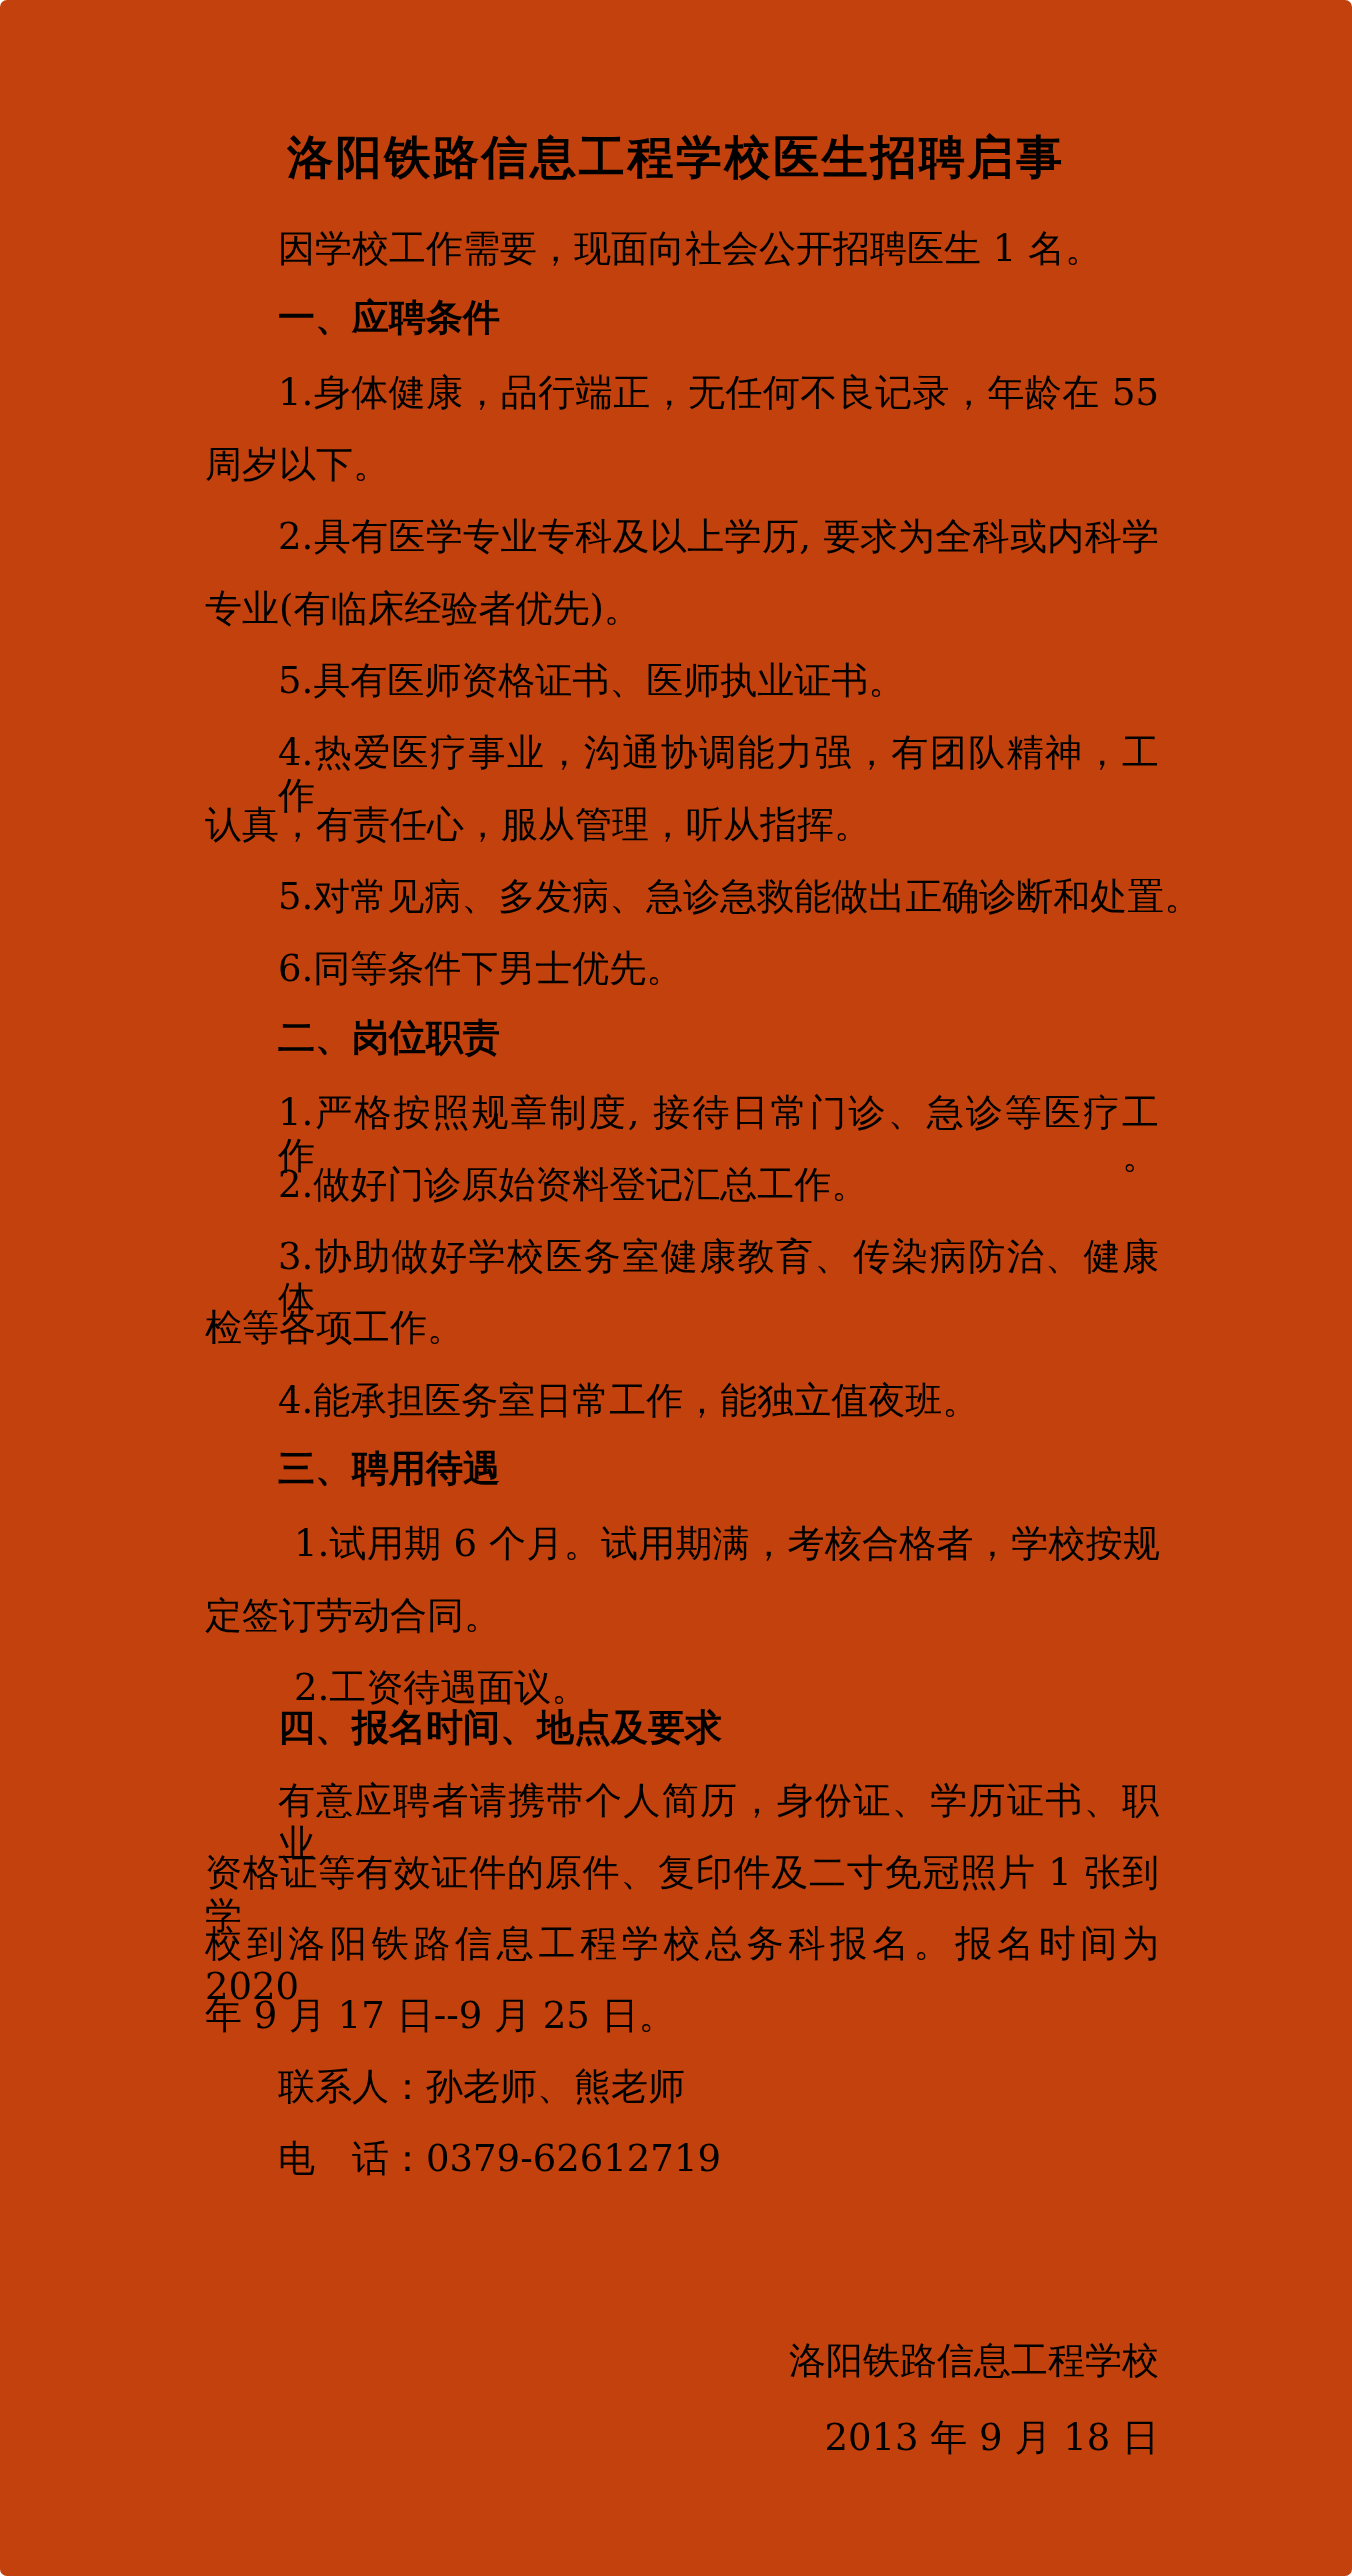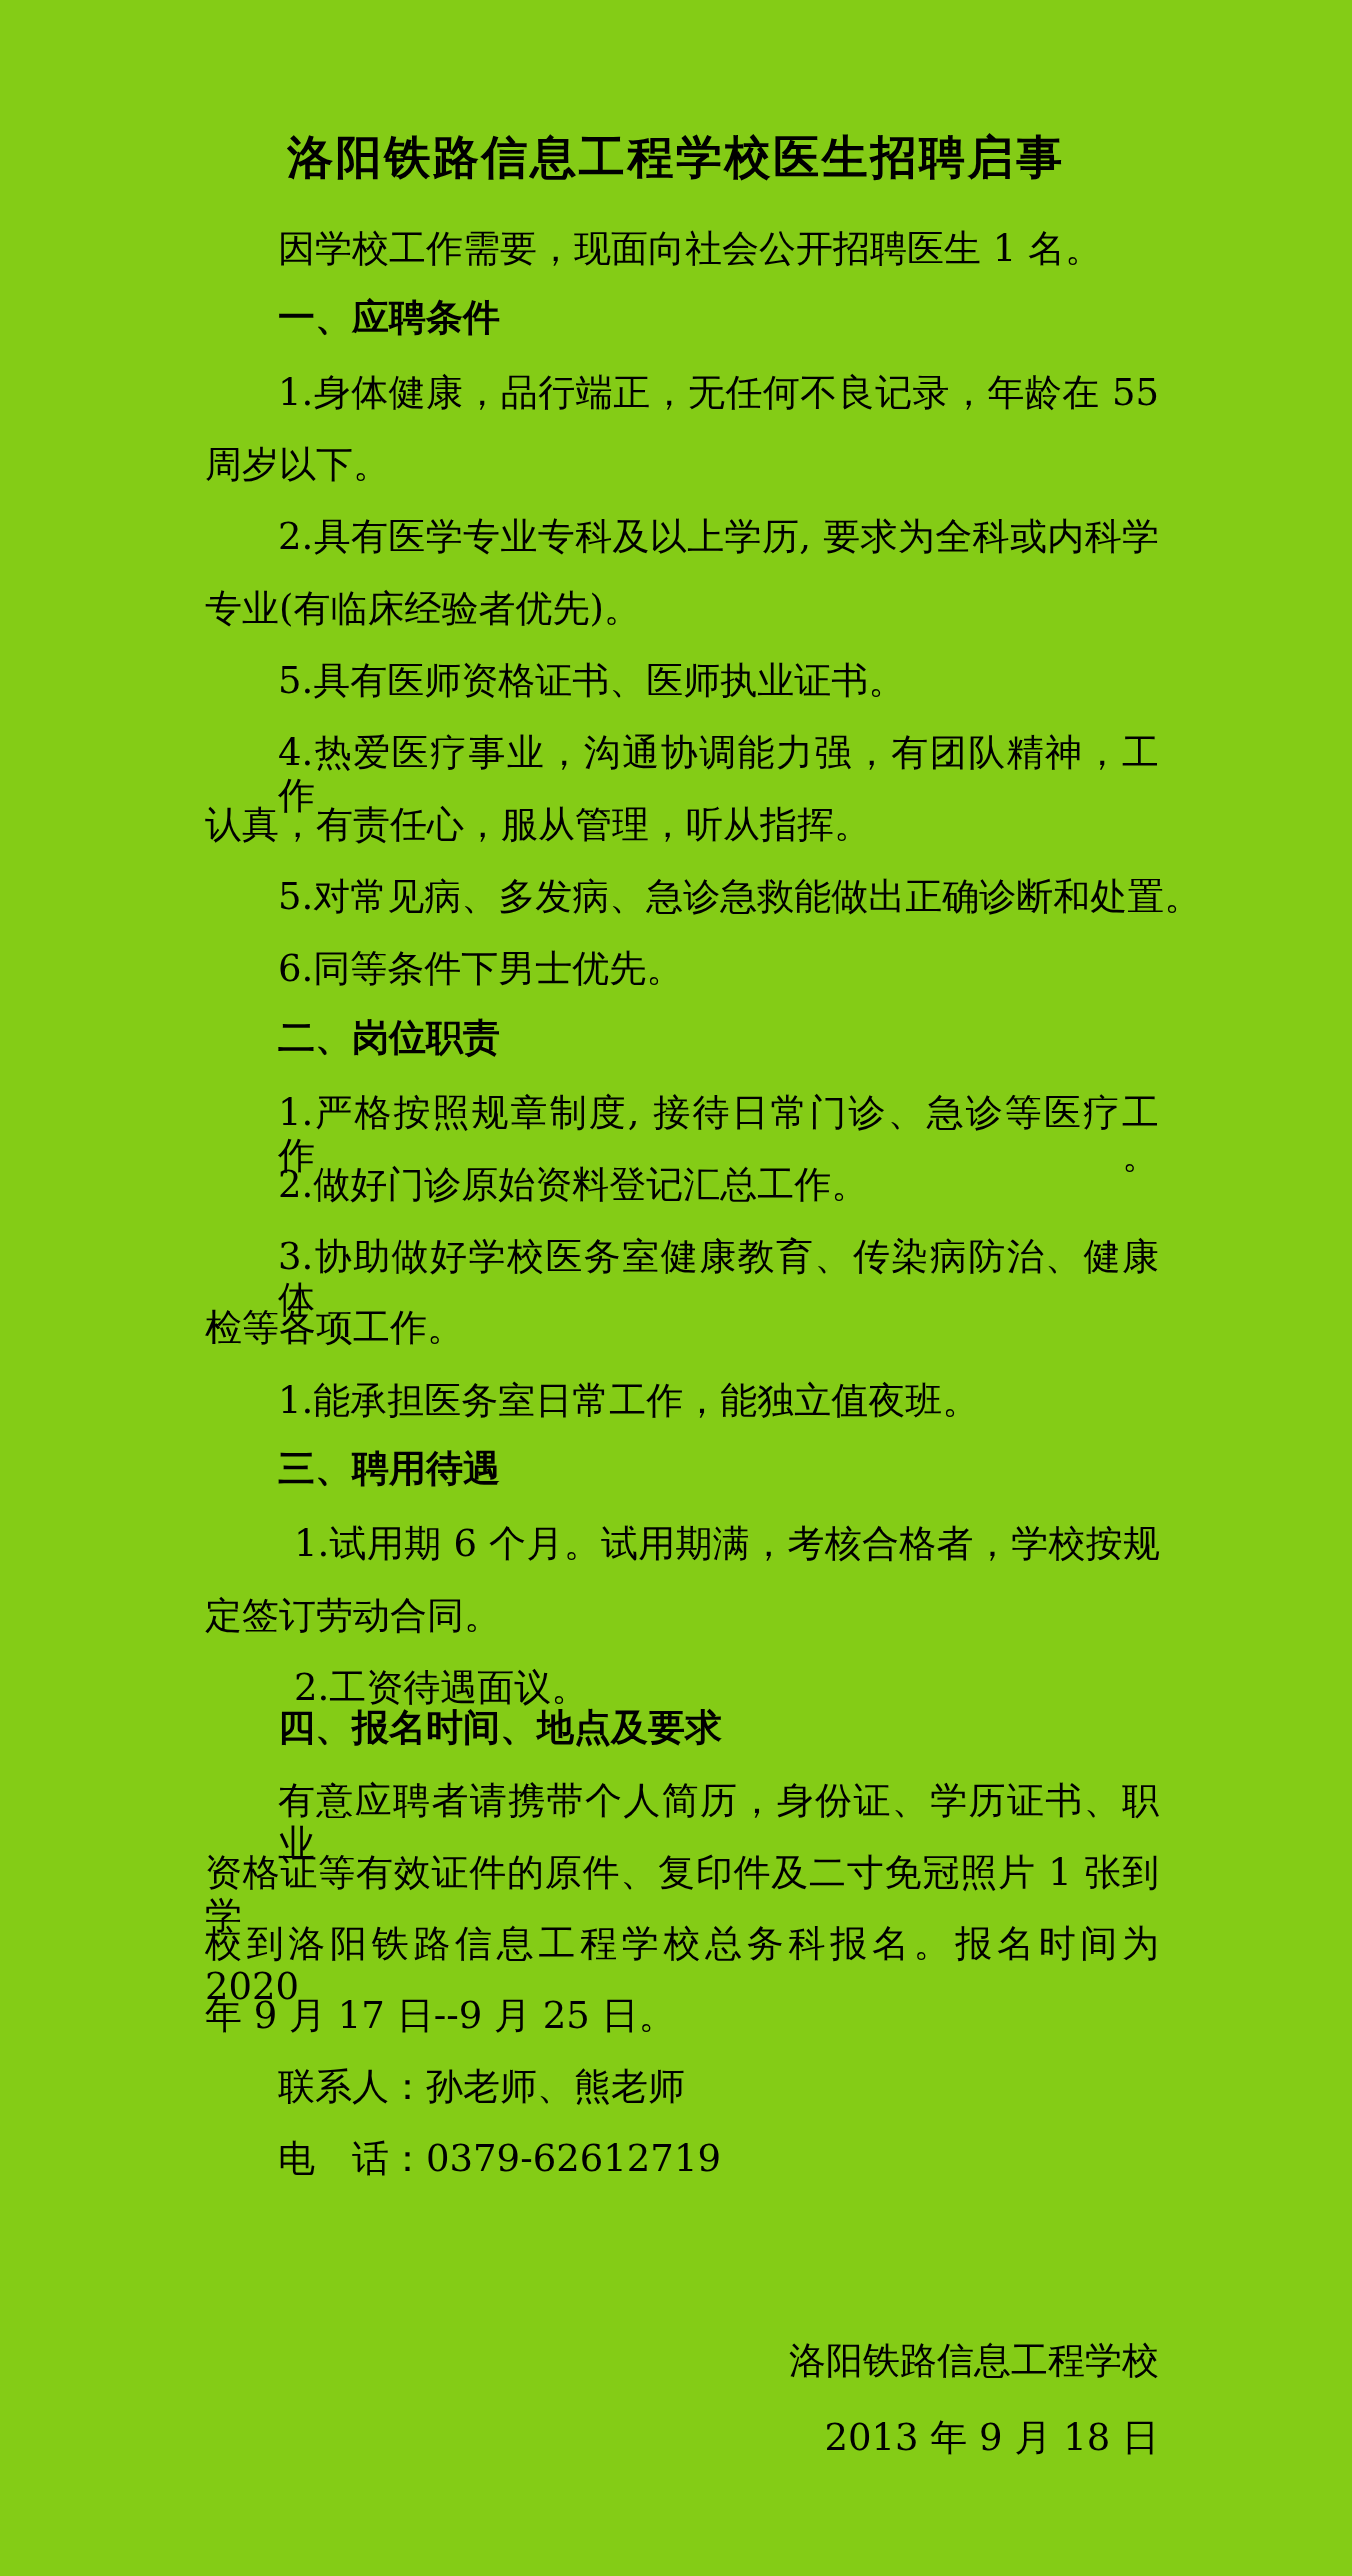--- a/index.html
+++ b/index.html
@@ -1,23 +1,24 @@
 <!DOCTYPE html>
 <html style="font-size:13.6px"><head>
 <meta charset="utf-8">
 <style>
   html, body { margin: 0; padding: 0; background: #ffffff; }
   .page {
     position: relative;
     width: 1352px;
     height: 2576px;
-    background: #84cc16;
+    background: #c2410c;
     color: #000000;
     font-family: "DejaVu Serif", "Liberation Serif", serif;
     overflow: hidden;
+    border-radius: 7px;
   }
   .line {
     position: absolute;
     left: 205px;
     width: 954px;
     font-size: 37px;
     line-height: 1.15;
     white-space: nowrap;
     color: #000;
   }
@@ -74,21 +75,21 @@
   <div class="line indent justify" style="top:732px">4.热爱医疗事业，沟通协调能力强，有团队精神，工作</div>
   <div class="line" style="top:804px">认真，有责任心，服从管理，听从指挥。</div>
   <div class="line indent" style="top:876px">5.对常见病、多发病、急诊急救能做出正确诊断和处置。</div>
   <div class="line indent" style="top:948px">6.同等条件下男士优先。</div>
 
   <div class="line heading" style="top:1019px">二、岗位职责</div>
   <div class="line indent justify" style="top:1092px">1.严格按照规章制度, 接待日常门诊、急诊等医疗工作。</div>
   <div class="line indent" style="top:1164px">2.做好门诊原始资料登记汇总工作。</div>
   <div class="line indent justify" style="top:1236px">3.协助做好学校医务室健康教育、传染病防治、健康体</div>
   <div class="line" style="top:1307px">检等各项工作。</div>
-  <div class="line indent" style="top:1380px">1.能承担医务室日常工作，能独立值夜班。</div>
+  <div class="line indent" style="top:1380px">4.能承担医务室日常工作，能独立值夜班。</div>
 
   <div class="line heading" style="top:1450px">三、聘用待遇</div>
   <div class="line indent2 justify" style="top:1523px">1.试用期 6 个月。试用期满，考核合格者，学校按规</div>
   <div class="line" style="top:1595px">定签订劳动合同。</div>
   <div class="line indent2" style="top:1667px">2.工资待遇面议。</div>
 
   <div class="line heading" style="top:1709px">四、报名时间、地点及要求</div>
   <div class="line indent justify" style="top:1780px">有意应聘者请携带个人简历，身份证、学历证书、职业</div>
   <div class="line justify" style="top:1852px">资格证等有效证件的原件、复印件及二寸免冠照片 1 张到学</div>
   <div class="line justify" style="top:1923px">校到洛阳铁路信息工程学校总务科报名。报名时间为 2020</div>

